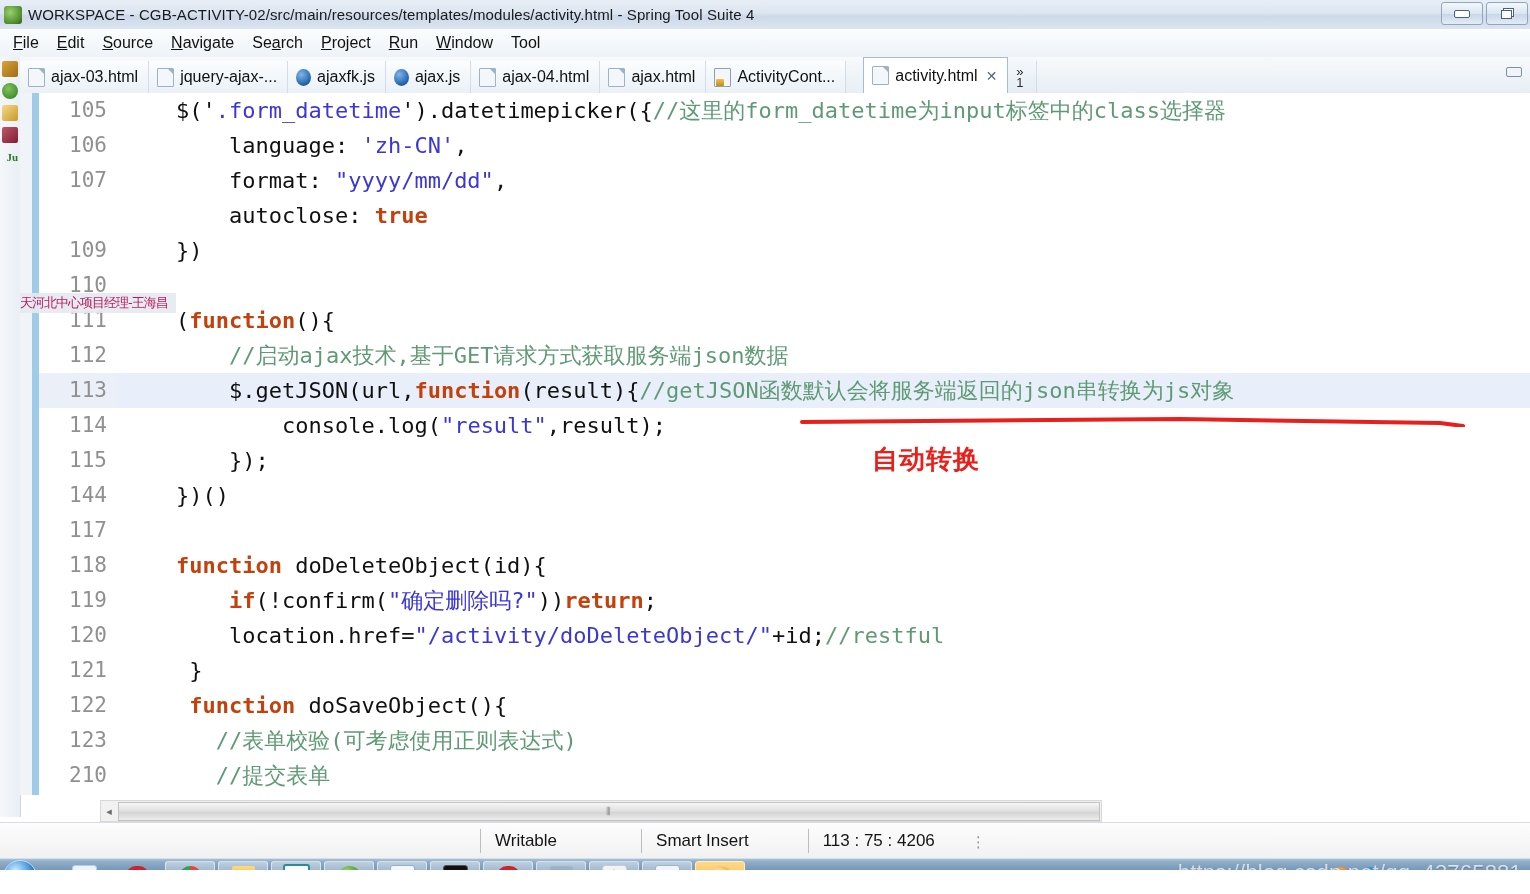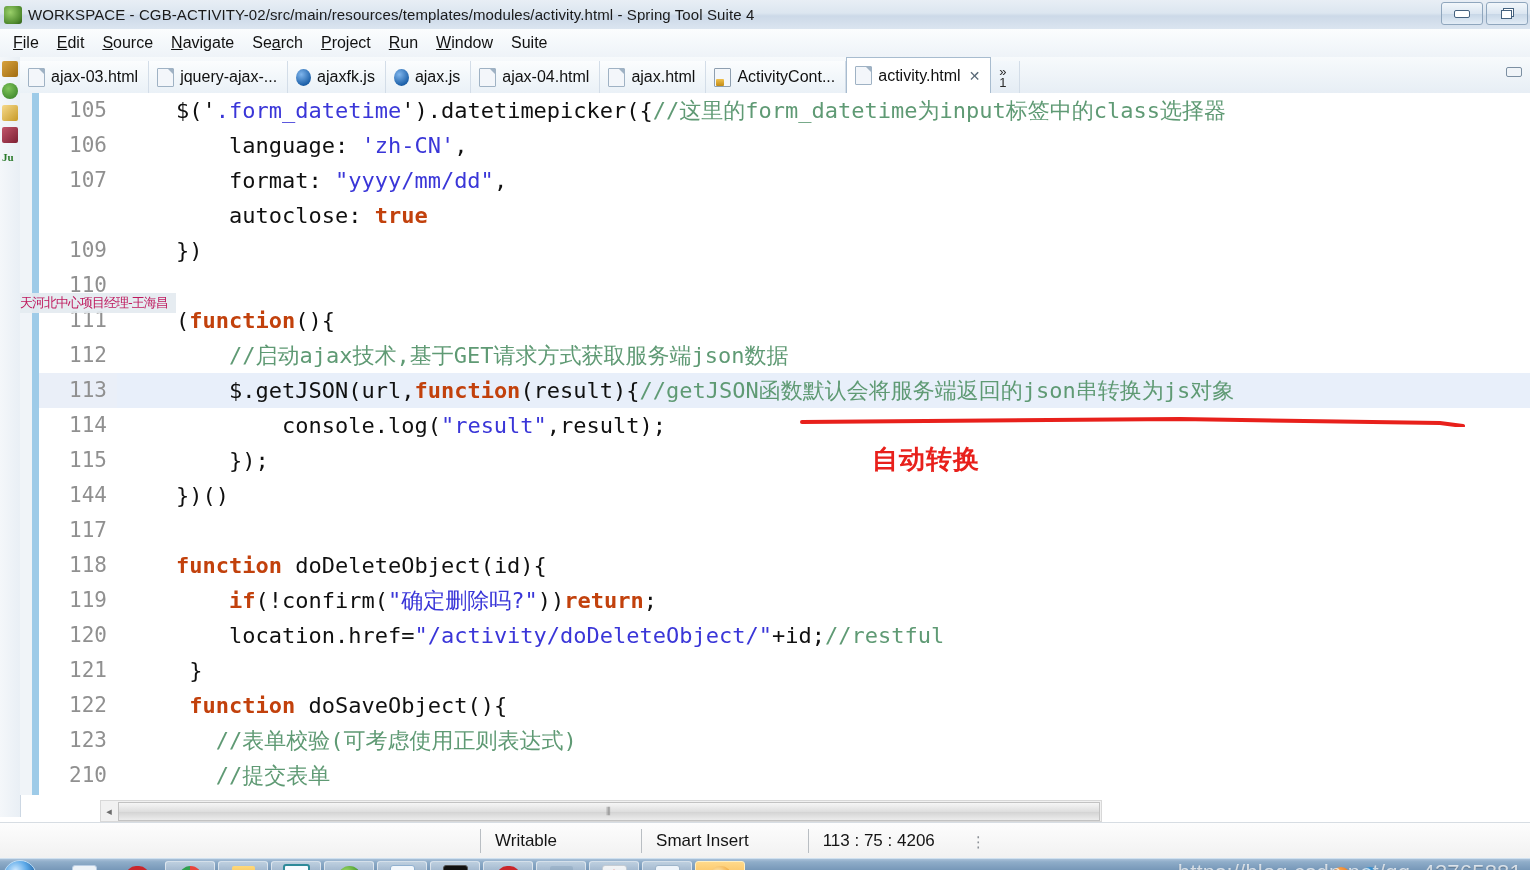--- a/index.html
+++ b/index.html
@@ -74,21 +74,21 @@
 
   
   .rail {
     position: absolute; left: 0; top: 57px;
     width: 20px; height: 760px;
     background: linear-gradient(to right, #f4f7fa, #e9eff5);
     border-right: 1px solid #ccd7e3;
   }
   .rail-icon {
     width: 16px; height: 16px; margin: 4px auto 6px auto;
-    font-size: 11px; line-height: 16px; text-align: left;
+    font-size: 11px; line-height: 16px; text-align: right;
     color: #555;
     overflow: hidden;
   }
   .rail-ic1 { background: linear-gradient(135deg,#d8a23c,#a06b10); border-radius: 2px; }
   .rail-ic2 { background: radial-gradient(circle at 40% 35%, #7fc45a, #2f7a22); border-radius: 50%; }
   .rail-ic3 { background: linear-gradient(135deg,#f6d98b,#c79a27); border-radius: 2px; }
   .rail-ic4 { background: linear-gradient(135deg,#c2556a,#7d1f33); border-radius: 2px; }
   .rail-ic5 { color: #2a7a2a; font-weight: bold; font-family: "Liberation Serif", serif; }
 
   
@@ -108,20 +108,21 @@
     border-right: 1px solid #d3dde8;
     background: linear-gradient(to bottom, #fbfdfe, #eaf1f7);
     position: relative;
   }
   .tab.active {
     background: #ffffff;
     border-top: 1px solid #a8bccf;
     border-left: 1px solid #a8bccf;
     border-right: 1px solid #a8bccf;
     height: 35px;
+    margin-left: 17px;
   }
   .tab-icon {
     width: 15px; height: 17px; margin-right: 6px; flex: 0 0 auto;
     position: relative;
   }
   .tab-icon.doc {
     background: #f3f6fa;
     border: 1px solid #9fb2c4;
     border-radius: 1px;
   }
@@ -385,21 +386,21 @@
 
   <div class="menubar" id="menubar">
       <div class="menu-item"><u>F</u>ile</div>
       <div class="menu-item"><u>E</u>dit</div>
       <div class="menu-item"><u>S</u>ource</div>
       <div class="menu-item"><u>N</u>avigate</div>
       <div class="menu-item">Se<u>a</u>rch</div>
       <div class="menu-item"><u>P</u>roject</div>
       <div class="menu-item"><u>R</u>un</div>
       <div class="menu-item"><u>W</u>indow</div>
-      <div class="menu-item">Suite</div>
+      <div class="menu-item">Tool</div>
     </div>
 
   <div class="rail" id="rail">
       <div class="rail-icon rail-ic1"></div>
       <div class="rail-icon rail-ic2"></div>
       <div class="rail-icon rail-ic3"></div>
       <div class="rail-icon rail-ic4"></div>
       <div class="rail-icon rail-ic5">Ju</div>
     </div>
 

